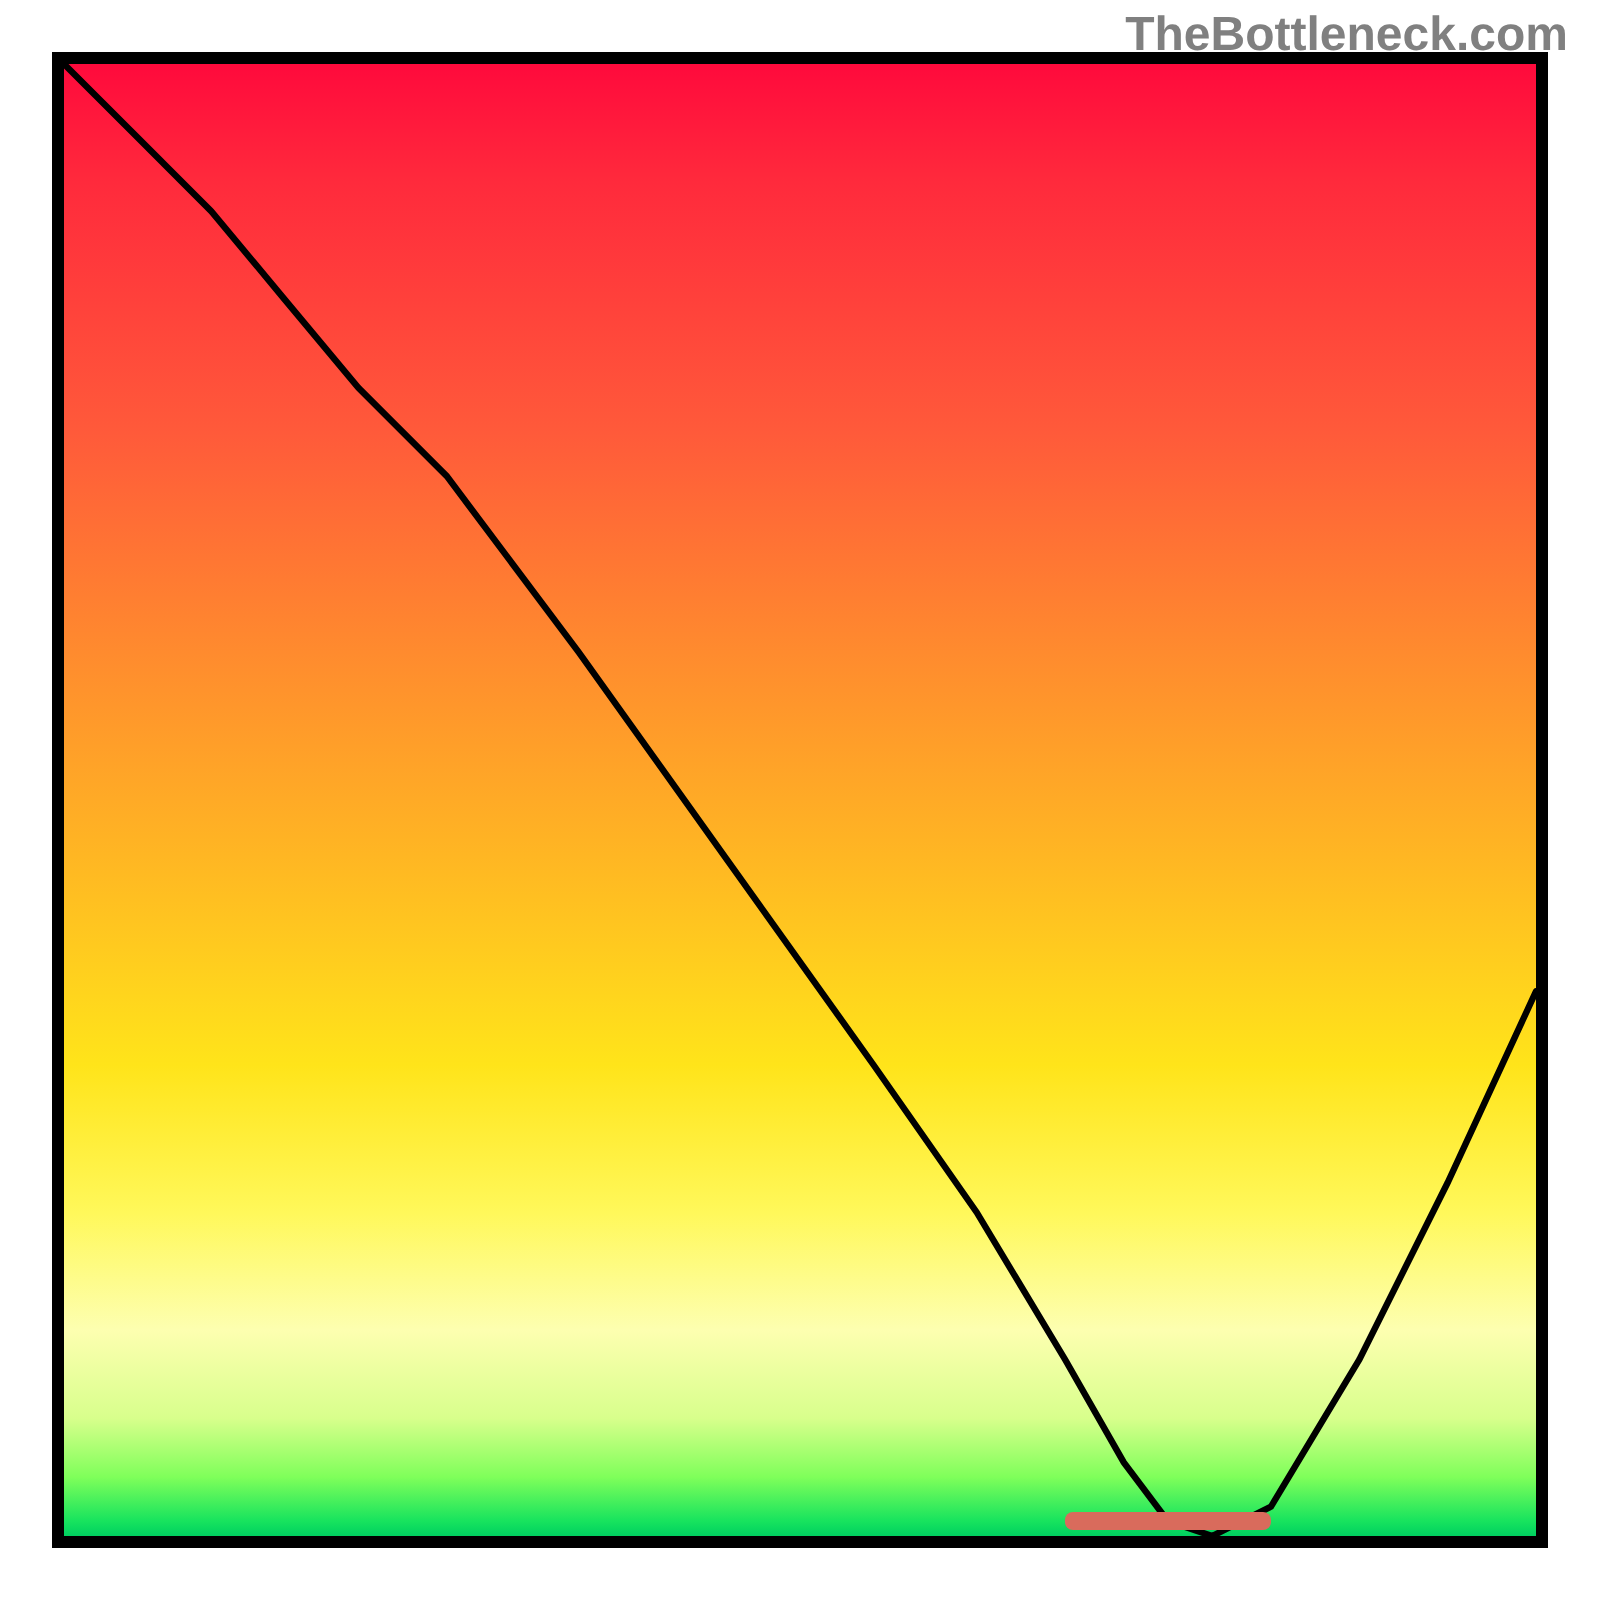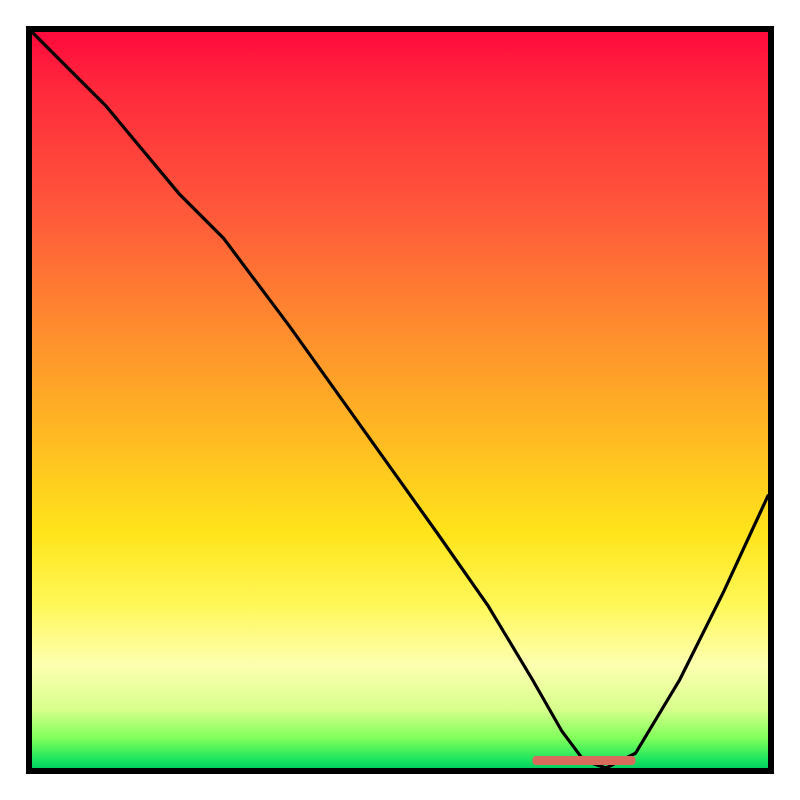--- a/index.html
+++ b/index.html
@@ -67,20 +67,21 @@
     height: 9px;
     border-radius: 4px;
     background: #d96b5c;
     transform: translateX(-50%);
   }
 </style>
 </head>
 <body>
 
 <div class="stage">
+  <div class="watermark">TheBottleneck.com</div>
 
   <div class="plot-border">
     <div class="gradient-fill"></div>
     <svg class="curve" viewBox="0 0 736 736" preserveAspectRatio="none">
       <path id="curve-path" d="M0.0 0.0 L36.8 36.8 L73.6 73.6 L110.4 117.8 L147.2 161.9 L191.4 206.1 L257.6 294.4 L331.2 397.4 L404.8 500.5 L456.3 574.1 L500.5 647.7 L529.9 699.2 L552.0 728.6 L574.1 736.0 L603.5 721.3 L647.7 647.7 L691.8 559.4 L736.0 463.7" fill="none" stroke="#000000" stroke-width="3.2" stroke-linecap="round"></path>
     </svg>
     <div id="min-marker" class="marker" style="left: 552px; width: 103.04px; bottom: 3px; background: rgb(217, 107, 92);"></div>
   </div>
 </div>
 

